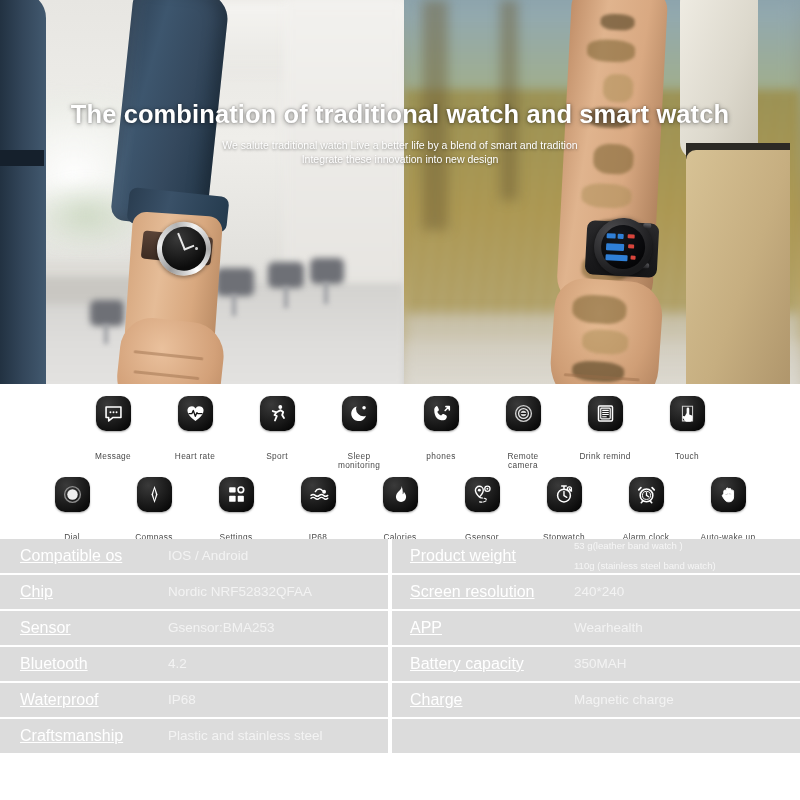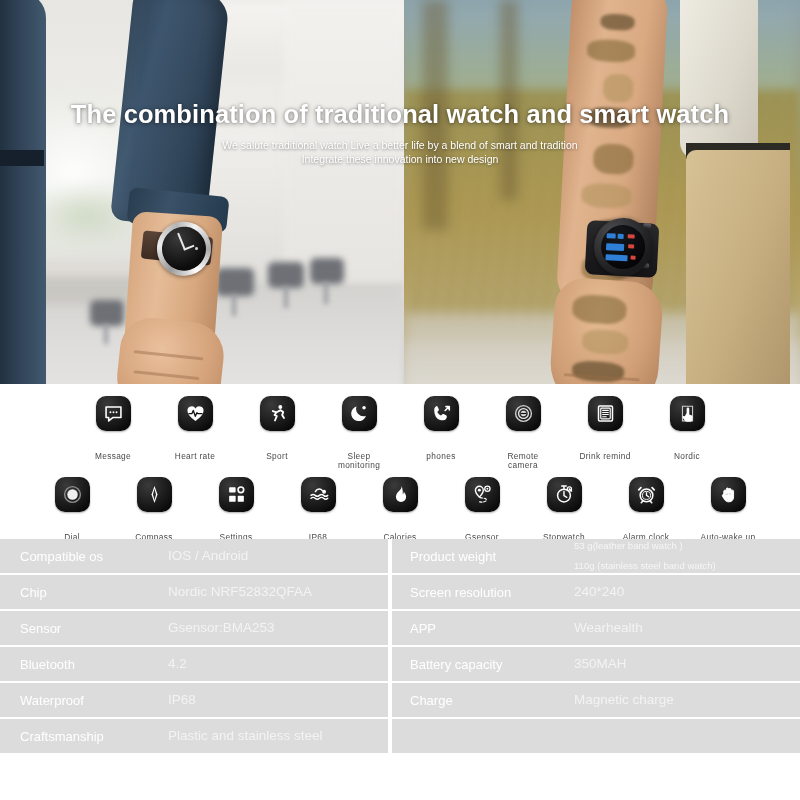--- a/index.html
+++ b/index.html
@@ -251,23 +251,23 @@
   }
   .spec-row { display: flex; width: 800px; height: 34px; margin-bottom: 2px; }
   .spec-half {
     display: flex; align-items: center;
     background: #dcdcdc; height: 34px;
   }
   .spec-half.left  { width: 388px; }
   .spec-half.gap   { width: 4px; background: #ffffff; height: 34px; }
   .spec-half.right { width: 408px; }
   .spec-key {
-    color: #ffffff; font-size: 13px; font-weight: 400;
+    color: #ffffff; font-size: 16px; font-weight: 400;
     padding-left: 20px; width: 168px; flex: none;
-    white-space: nowrap; font-family: "Liberation Sans", sans-serif;
+    white-space: nowrap; font-family: "Liberation Sans", sans-serif; text-decoration: underline;
   }
   .spec-half.right .spec-key { width: 182px; padding-left: 18px; }
   .spec-val {
     color: #f3f3f3; font-size: 13.5px; font-weight: 400;
     white-space: pre-line; line-height: 12.5px;
     font-family: "Liberation Sans", sans-serif;
   }
   .spec-val.two-line { font-size: 9.6px; line-height: 20px; color: #f6f6f6; }
   .spec-half.empty { background: #dcdcdc; }
 </style>
@@ -450,21 +450,21 @@
       <div class="f-label">Drink remind</div>
     </div>
 
     <div class="feature">
       <div class="f-tile">
         <svg viewBox="0 0 24 24">
             <path d="M6.2 3.6h11.6v16.8H6.2z" fill="none" stroke="#cfcfcf" stroke-width="1.2" rx="1"></path>
             <path d="M11 11.4V6.6a1.5 1.5 0 0 1 3 0v6.6l2.4.9c1 .4 1.5 1.3 1.3 2.4l-.5 3.1a2 2 0 0 1-2 1.7h-4.3a2 2 0 0 1-1.6-.8l-2.6-3.4c-.5-.7-.4-1.5.2-2 .6-.5 1.4-.4 1.9.2z" fill="#fff"></path>
           </svg>
       </div>
-      <div class="f-label">Nordic</div>
+      <div class="f-label">Touch</div>
     </div>
 
   </div>
 
   <div class="icon-row row2">
 
     <div class="feature">
       <div class="f-tile">
         <svg viewBox="0 0 24 24">
             <circle cx="12" cy="12" r="9" fill="none" stroke="#8e8e8e" stroke-width="1.6"></circle>

